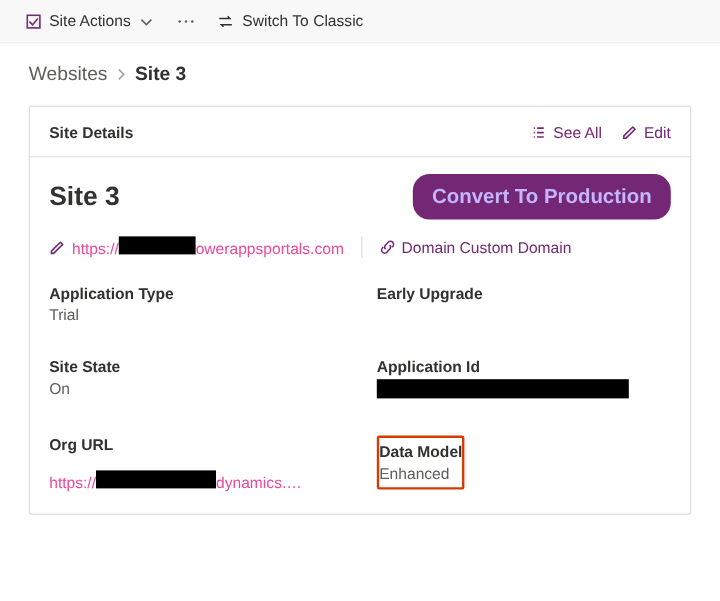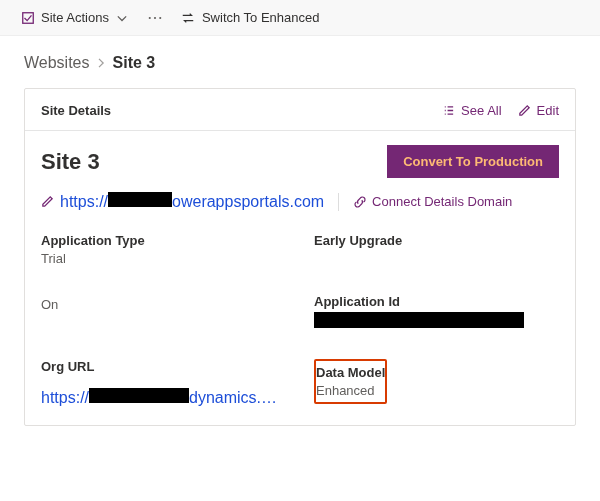--- a/index.html
+++ b/index.html
@@ -13,24 +13,24 @@
   .breadcrumb .crumb-current { font-weight: 600; color: #323130; }
   .card { margin: 0 24px 24px; border: 1px solid #e1dfdd; border-radius: 2px; }
   .card-header { display: flex; align-items: flex-end; justify-content: space-between; padding: 14px 16px 12px; border-bottom: 1px solid #e5e5e5; }
   .card-header-left { font-size: 13px; font-weight: 600; }
   .card-header-right { display: flex; align-items: center; gap: 16px; }
   .link-btn { display: inline-flex; align-items: center; gap: 5px; color: #742774; font-size: 13px; cursor: pointer; }
   .link-btn .icon-slot { display: inline-flex; width: 14px; height: 14px; }
   .card-body { padding: 14px 16px 18px; }
   .title-row { display: flex; align-items: center; justify-content: space-between; margin-bottom: 14px; }
   .site-title { font-size: 22px; font-weight: 600; }
-  .primary { background: #742774; color: #fdba74; border: none; padding: 9px 16px; font-size: 13px; cursor: pointer; border-radius: 0; font-weight: 600; }
+  .primary { background: #742774; color: #c4b5fd; border: none; padding: 9px 16px; font-size: 17px; cursor: pointer; border-radius: 14px; font-weight: 600; }
   .url-row { display: flex; align-items: center; gap: 14px; margin-bottom: 22px; }
   .url-left { display: inline-flex; align-items: center; gap: 6px; }
-  .url-link { color: #1d4ed8; font-size: 16px; }
+  .url-link { color: #ec4899; font-size: 13px; }
   .redact { background: #000; height: 15px; display: inline-block; }
   .vdiv { width: 1px; height: 18px; background: #ddd; }
   .grid { display: grid; grid-template-columns: 1fr 1fr; row-gap: 22px; column-gap: 20px; gap: 28px; }
   .field-label { font-size: 13px; font-weight: 700; color: #323130; }
   .field-value { font-size: 13px; color: #605e5c; margin-top: 3px; }
   .orgurl { display: inline-flex; align-items: flex-start; margin-top: 14px; }
   .dm-box { border: 2px solid #d83b01; padding: 4px 0; display: inline-block; border-radius: 2px; }
   a { text-decoration: none; }
 </style>
 </head>
@@ -59,21 +59,21 @@
           <circle cx="14" cy="2" r="1.2" fill="#605e5c"></circle>
         </svg>
     </span>
   </div>
   <div class="topbar-item">
     <span class="icon-slot">
       <svg viewBox="0 0 16 16" width="14" height="14" fill="none" stroke="#323130" stroke-width="1.4">
           <path d="M2 5h10l-2-2M14 11H4l2 2"></path>
         </svg>
     </span>
-    <span>Switch To Enhanced</span>
+    <span>Switch To Classic</span>
   </div>
 </div>
 
 <div class="breadcrumb">
   <span class="crumb-websites">Websites</span>
   <span class="crumb-sep">
     <svg viewBox="0 0 8 12" width="7" height="10">
         <path d="M1 1l5 5-5 5" fill="none" stroke="#a19f9d" stroke-width="1.5"></path>
       </svg>
   </span>
@@ -120,33 +120,34 @@
           <span>https://</span><span class="redact" style="width:64px"></span><span>owerappsportals.com</span>
         </a>
       </span>
       <span class="vdiv"></span>
       <span class="link-btn">
         <span class="icon-slot">
           <svg viewBox="0 0 16 16" width="14" height="14" fill="none" stroke="#742774" stroke-width="1.4">
               <path d="M6 10a3 3 0 010-4l2-2a3 3 0 114 4M10 6a3 3 0 010 4l-2 2a3 3 0 11-4-4"></path>
             </svg>
         </span>
-        <span>Connect Details Domain</span>
+        <span>Domain Custom Domain</span>
       </span>
     </div>
 
     <div class="grid">
       <div>
         <div class="field-label">Application Type</div>
         <div class="field-value">Trial</div>
       </div>
       <div>
         <div class="field-label">Early Upgrade</div>
       </div>
       <div>
+        <div class="field-label">Site State</div>
         <div class="field-value">On</div>
       </div>
       <div>
         <div class="field-label">Application Id</div>
         <div class="field-value"><span class="redact" style="width:210px;height:16px"></span></div>
       </div>
       <div>
         <div class="field-label">Org URL</div>
         <div class="field-value orgurl">
           <a class="url-link">

